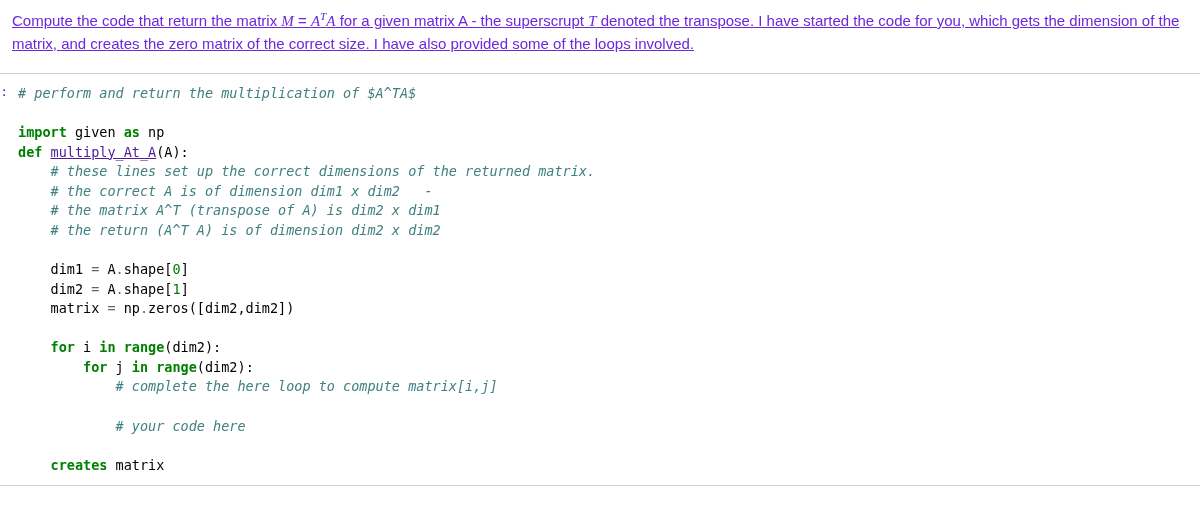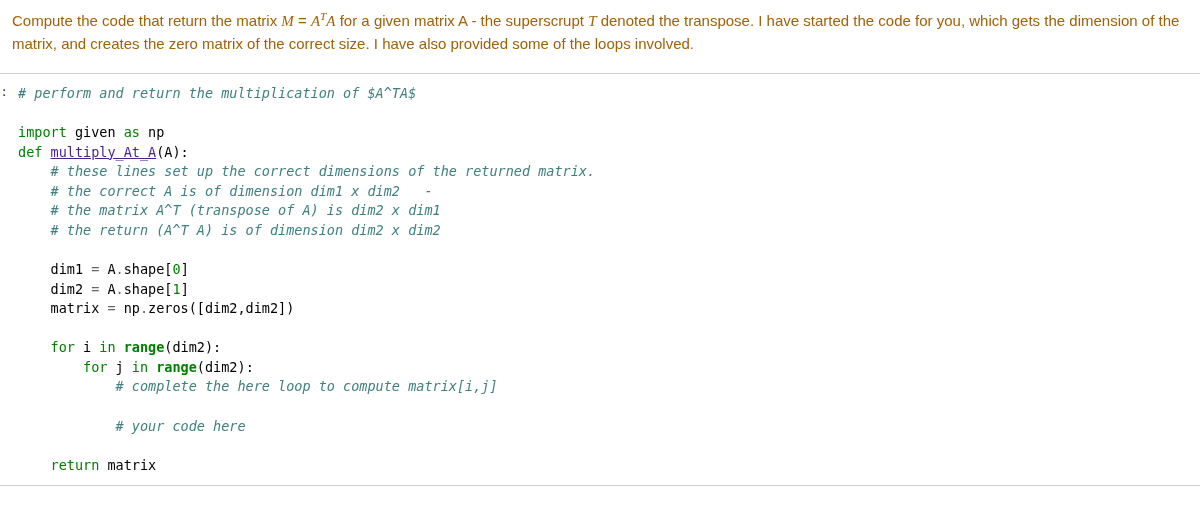--- a/index.html
+++ b/index.html
@@ -4,23 +4,24 @@
   <style>
     * { margin: 0; padding: 0; box-sizing: border-box; }
     body {
       font-family: -apple-system, BlinkMacSystemFont, "Segoe UI", Helvetica, Arial, sans-serif;
       background: #fff;
       padding: 8px 12px;
       width: 1200px;
     }
     .instruction {
       font-size: 15px;
-      color: #a16207;
+      color: #6d28d9;
       line-height: 1.5;
       margin-bottom: 18px;
+      text-decoration: underline;
     }
     .instruction .math-var { font-style: italic; font-family: 'Times New Roman', serif; }
     .instruction .math-sup { font-style: italic; font-family: 'Times New Roman', serif; vertical-align: super; font-size: 0.75em; }
     .cell-wrapper {
       display: flex;
       align-items: flex-start;
       border-top: 1px solid #cfcfcf;
       border-bottom: 1px solid #cfcfcf;
       margin-left: -12px;
       margin-right: -12px;
@@ -39,22 +40,22 @@
     .code-area {
       flex: 1;
       font-family: "Menlo", "Consolas", "DejaVu Sans Mono", monospace;
       font-size: 13.5px;
       line-height: 1.45;
       padding: 4px 8px;
       white-space: pre;
       color: #000;
     }
     .c-comment { color: #408080; font-style: italic; }
-    .c-keyword { color: #008000; font-weight: normal; }
-    .c-import  { color: #008000; font-weight: normal; }
+    .c-keyword { color: #008000; font-weight: bold; }
+    .c-import  { color: #008000; font-weight: bold; }
     .c-builtin { color: #008000; font-weight: bold; }
     .c-deffunc { color: #4c1d95; text-decoration: underline; }
     .c-num     { color: #008000; }
     .c-op      { color: #666666; }
   </style>
 </head>
 <body>
 
 <div class="instruction">
   <span>Compute the code that return the matrix </span><span class="math-var">M</span><span> = </span><span class="math-var">A</span><span class="math-sup">T</span><span class="math-var">A</span><span> for a given matrix A - the superscrupt </span><span class="math-var">T</span><span> denoted the transpose. I have started the code for you, which gets the dimension of the matrix, and creates the zero matrix of the correct size. I have also provided some of the loops involved.</span>
@@ -74,14 +75,14 @@
 <span>    dim1 </span><span class="c-op">=</span><span> A</span><span class="c-op">.</span><span>shape[</span><span class="c-num">0</span><span>]</span>
 <span>    dim2 </span><span class="c-op">=</span><span> A</span><span class="c-op">.</span><span>shape[</span><span class="c-num">1</span><span>]</span>
 <span>    matrix </span><span class="c-op">=</span><span> np</span><span class="c-op">.</span><span>zeros([dim2,dim2])</span>
 <span></span>
 <span>    </span><span class="c-keyword">for</span><span> i </span><span class="c-keyword">in</span><span> </span><span class="c-builtin">range</span><span>(dim2):</span>
 <span>        </span><span class="c-keyword">for</span><span> j </span><span class="c-keyword">in</span><span> </span><span class="c-builtin">range</span><span>(dim2):</span>
 <span class="c-comment">            # complete the here loop to compute matrix[i,j]</span>
 <span></span>
 <span class="c-comment">            # your code here</span>
 <span></span>
-<span>    </span><span class="c-keyword">return</span><span> matrix</span></div>
+<span>    </span><span class="c-keyword">creates</span><span> matrix</span></div>
 </div>
 
 </body></html>

